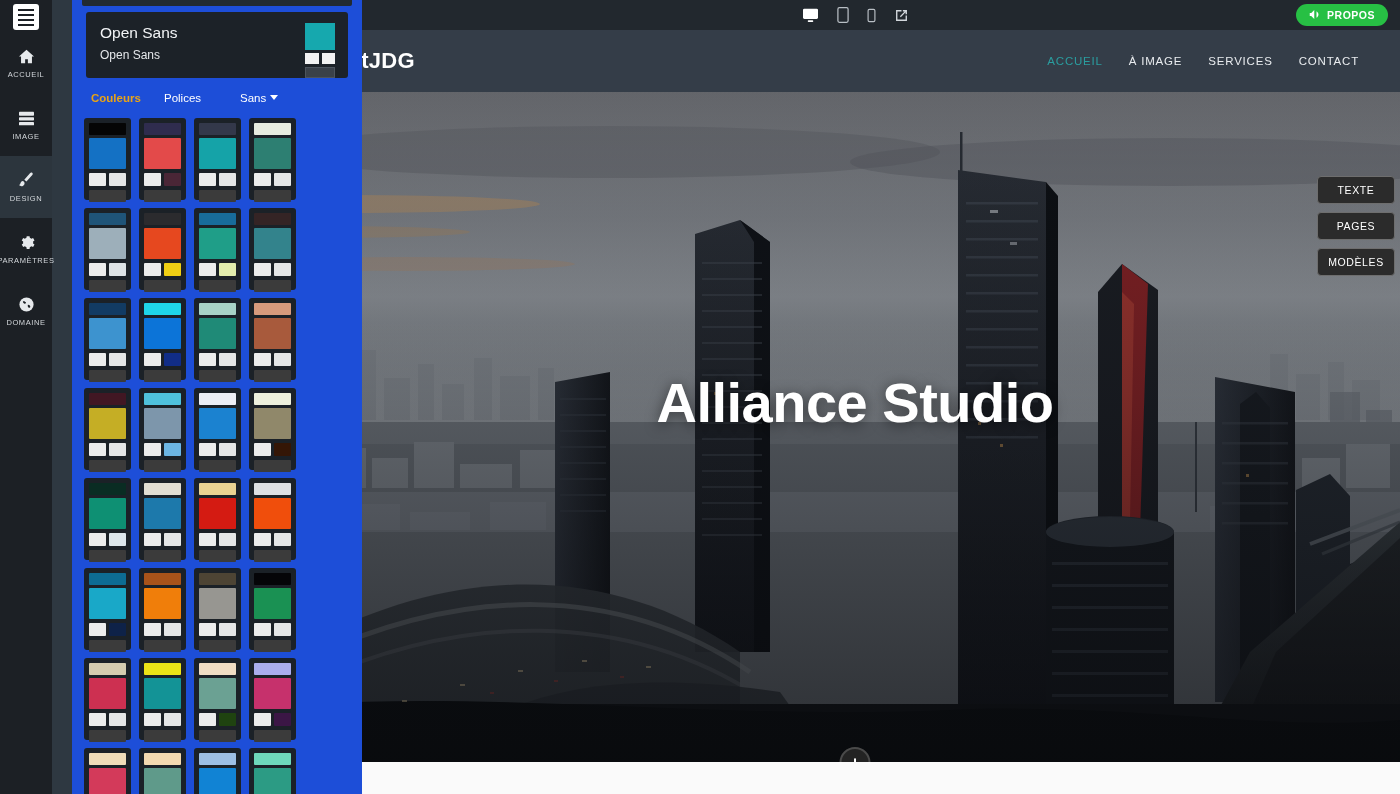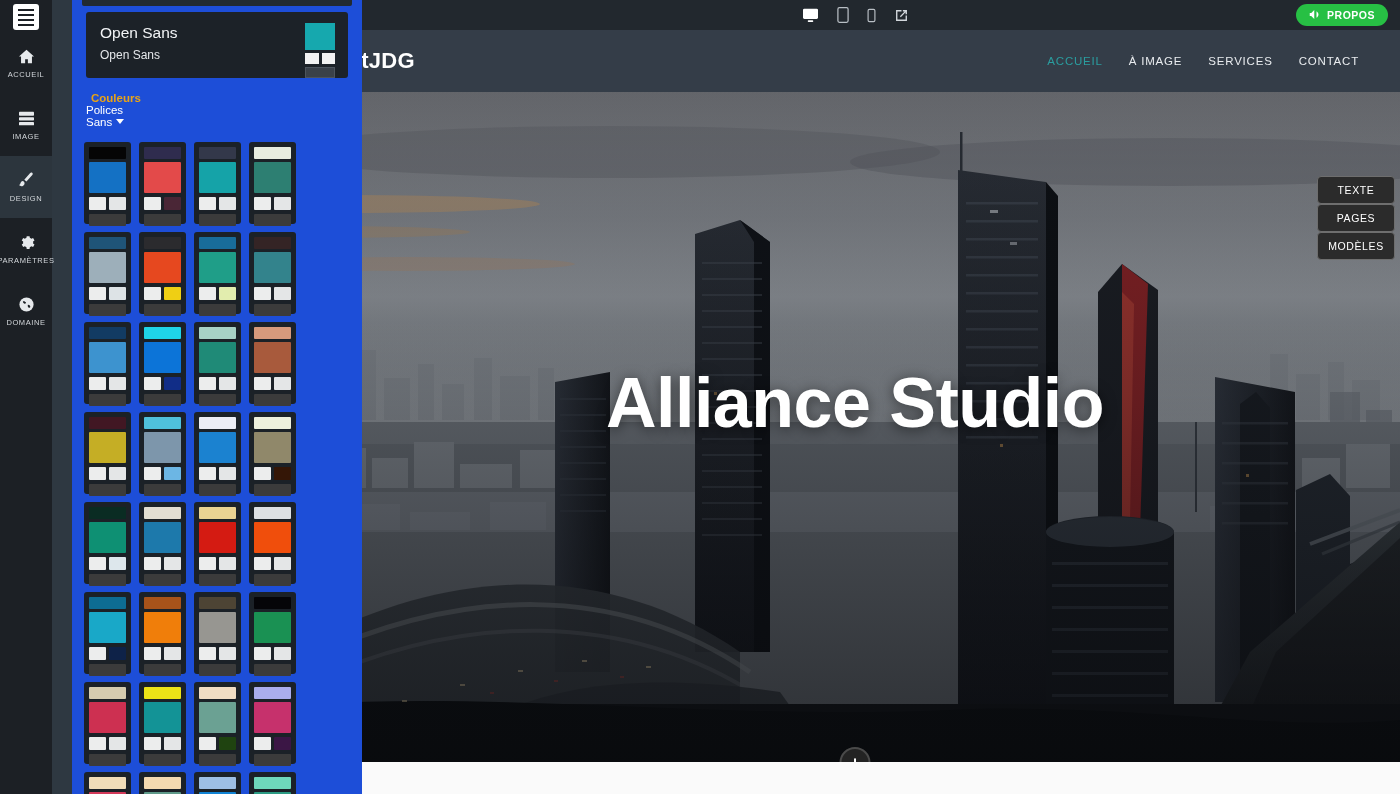--- a/index.html
+++ b/index.html
@@ -34,21 +34,21 @@
      padding:11px 14px 12px 14px; height:66px; position:relative; cursor:pointer; }
   .font-card .f1 { color:#f2f4f6; font-size:15.5px; font-weight:400; line-height:20px;}
   .font-card .f2 { color:#e4e7ea; font-size:12px; font-weight:400; line-height:18px; margin-top:3px;}
   .font-card .mini { position:absolute; right:13px; top:11px; width:30px; }
   .mini .m-big { width:30px; height:27px; background:#16a8ae; }
   .mini .m-row { display:flex; gap:3px; margin-top:3px; }
   .mini .m-sq { width:13.5px; height:11px; background:#f2f2f2; }
   .mini .m-bar { margin-top:3px; width:30px; height:11px; background:#3a4149;
                  border:1px solid #4d555d; }
 
-  .tabs { display:flex; margin:14px 14px 0 14px;flex-direction:column; }
+  .tabs { display:flex; margin:14px 14px 0 14px; }
   .tab { font-size:11.5px; cursor:pointer; }
   .tab.t1 { color:#e8a317; font-weight:600; width:78px; text-align:left; padding-left:5px;}
   .tab.t2 { color:#ffffff; width:76px; text-align:left; }
   .tab.t3 { color:#ffffff; }
   .caret { display:inline-block; margin-left:4px; border-left:4px solid transparent;
            border-right:4px solid transparent; border-top:5px solid #fff;
            vertical-align:2px; }
 
   .sw-grid { display:grid; grid-template-columns:repeat(4,47px); gap:8px;
              margin:14px 0 0 12px; }
@@ -81,27 +81,27 @@
   #sitenav { margin-left:auto; display:flex; gap:26px; padding-right:27px; }
   #sitenav a { font-size:11.5px; letter-spacing:.8px; color:#e9ecef;
      text-decoration:none; cursor:pointer; }
   #sitenav a.cur { color:#2a9d9f; }
 
   #hero { position:relative; height:670px; overflow:hidden; background:#20242c; }
   #hero svg.city { position:absolute; inset:0; width:100%; height:100%; }
   #hero .shade { position:absolute; inset:0;
      background:linear-gradient(180deg, rgba(10,12,16,.10) 0%, rgba(10,12,16,.30) 45%, rgba(6,7,10,.62) 100%); }
   .hero-txt { position:absolute; left:0; right:0; top:278px; text-align:center; }
-  .hero-txt h1 { color:#fff; font-size:70px; font-weight:bold; letter-spacing:-.5px;
+  .hero-txt h1 { color:#fff; font-size:56px; font-weight:bold; letter-spacing:-.5px;
      line-height:66px; text-shadow:0 2px 14px rgba(0,0,0,.55); }
   .hero-txt p { color:#f1f2f4; font-size:19px; margin-top:10px; font-weight:400;
      text-shadow:0 1px 10px rgba(0,0,0,.65); }
 
   .tools { position:absolute; right:5px; top:84px; display:flex;
-           flex-direction:column; gap:0; }
+           flex-direction:column; gap:8px; }
   .tool { width:78px; height:28px; background:#2b2b2b; border:1px solid #6e6e6e;
      border-radius:4px; color:#fff; font-size:10.5px; letter-spacing:.6px;
      display:flex; align-items:center; justify-content:center; cursor:pointer; }
 
   .plusbtn { position:absolute; left:50%; transform:translateX(-50%); bottom:-16px;
      width:31px; height:31px; border-radius:50%; background:#232323;
      border:2px solid #4a4a4a; display:flex; align-items:center;
      justify-content:center; cursor:pointer; z-index:5; }
   .plusbtn span { color:#fff; font-size:18px; line-height:14px; font-weight:bold; }
 </style>

